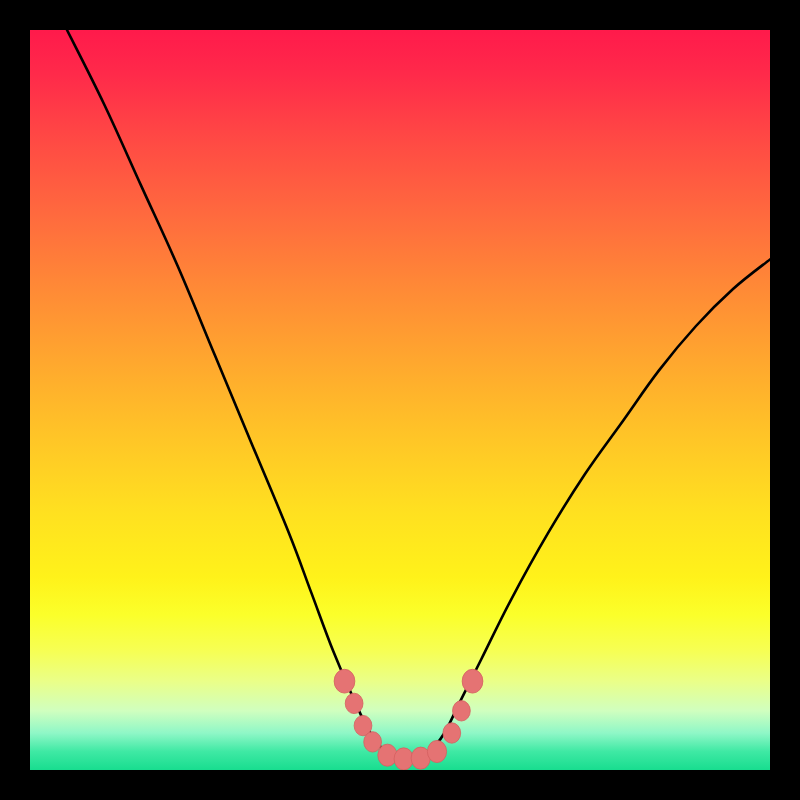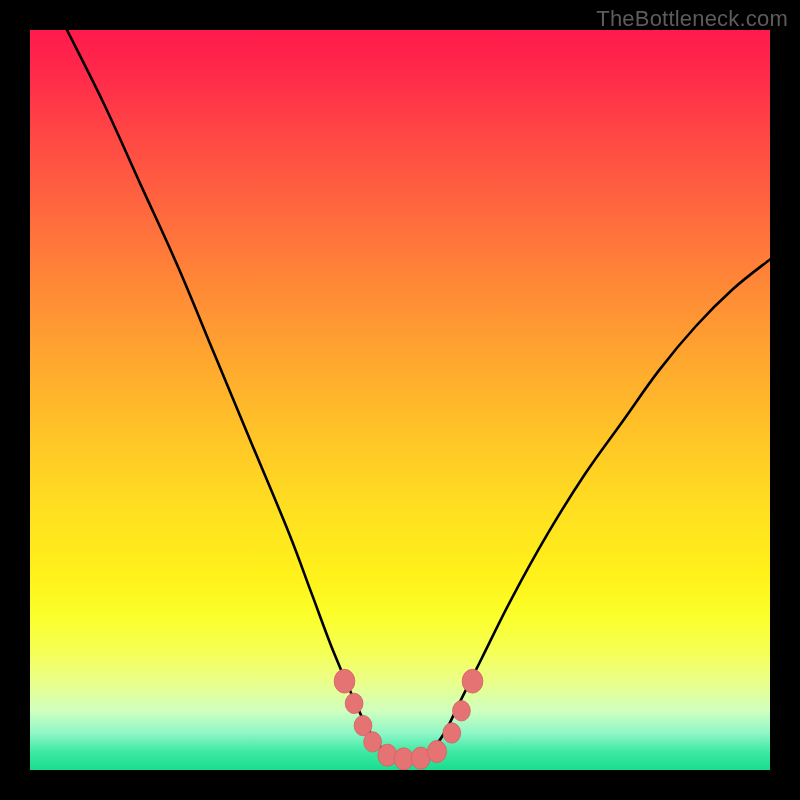--- a/index.html
+++ b/index.html
@@ -79,14 +79,13 @@
           <ellipse cx="357.42" cy="725.20" rx="9.62" ry="11.06" fill="#e57373" stroke="#d46060" stroke-width="0.8"></ellipse>
           <ellipse cx="373.70" cy="728.90" rx="9.62" ry="11.06" fill="#e57373" stroke="#d46060" stroke-width="0.8"></ellipse>
           <ellipse cx="390.72" cy="728.16" rx="9.62" ry="11.06" fill="#e57373" stroke="#d46060" stroke-width="0.8"></ellipse>
           <ellipse cx="407.00" cy="721.50" rx="9.62" ry="11.06" fill="#e57373" stroke="#d46060" stroke-width="0.8"></ellipse>
           <ellipse cx="421.80" cy="703.00" rx="8.88" ry="10.21" fill="#e57373" stroke="#d46060" stroke-width="0.8"></ellipse>
           <ellipse cx="431.42" cy="680.80" rx="8.88" ry="10.21" fill="#e57373" stroke="#d46060" stroke-width="0.8"></ellipse>
           <ellipse cx="442.52" cy="651.20" rx="10.36" ry="11.91" fill="#e57373" stroke="#d46060" stroke-width="0.8"></ellipse>
         </g>
     </svg>
   </div>
-  <div class="watermark">TheBottleneck.com</div>
 </div>
 
 </body></html>

